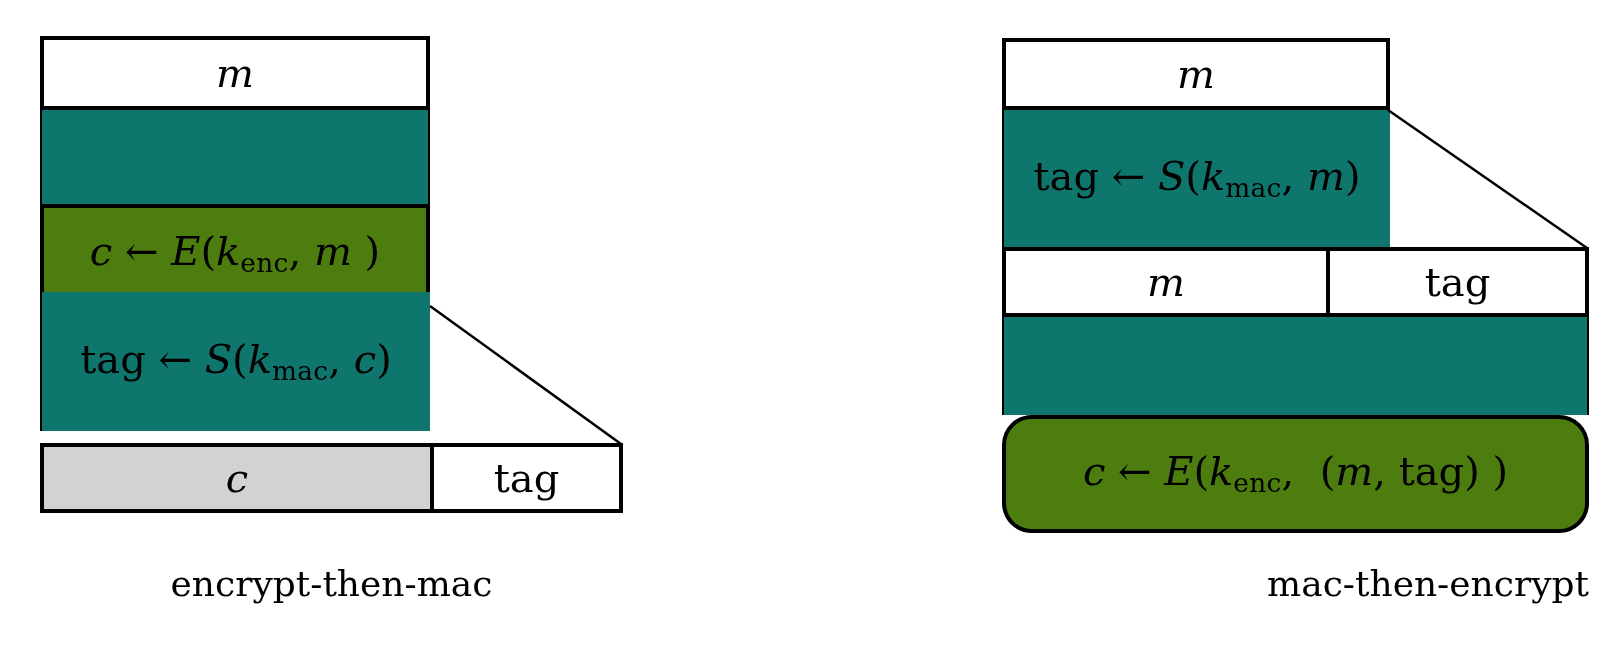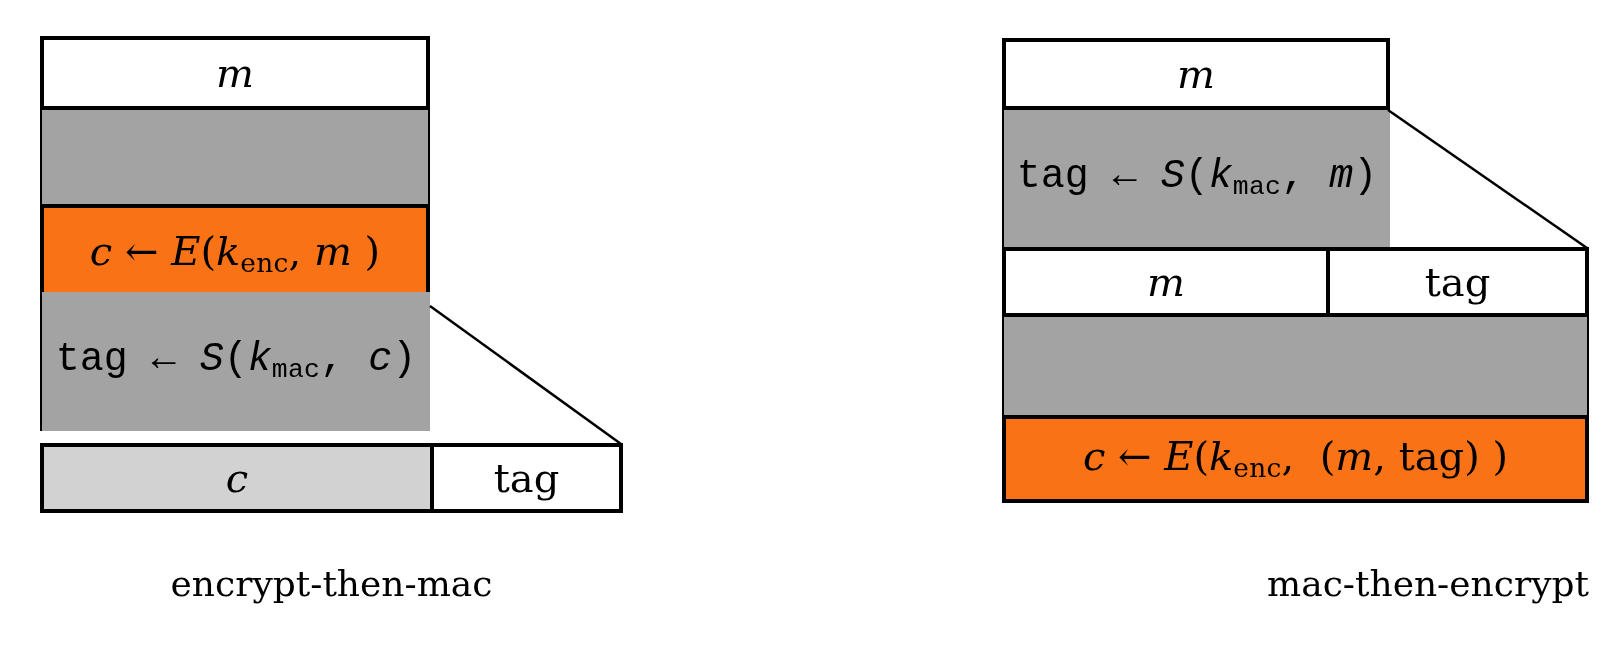--- a/index.html
+++ b/index.html
@@ -14,28 +14,27 @@
 
   .abs { position: absolute; }
 
   .box {
     border: 4px solid #000000;
     background: #ffffff;
     display: flex;
     align-items: center;
     justify-content: center;
   }
-  .box.gray { background: #f97316; }
+  .box.gray { background: #4d7c0f; }
 
   .region {
-    background: #a3a3a3;
+    background: #0f766e;
     display: flex;
     align-items: center;
     justify-content: center;
-    font-family: Liberation Mono, monospace;
   }
   .region.thin-lr { border-left: 2px solid #000; border-right: 2px solid #000; }
   .region.thin-l  { border-left: 2px solid #000; }
 
   .row {
     border: 4px solid #000000;
     display: flex;
     background: #ffffff;
   }
   .cell {
@@ -115,21 +114,21 @@
     <div class="cell" style="width:320px;">
       <span class="label it">m</span>
     </div>
     <div class="cell divider" style="flex:1;">
       <span class="label">tag</span>
     </div>
   </div>
 
   <div class="abs region thin-lr" style="left:1002px; top:317px; width:587px; height:98px;"></div>
 
-  <div class="abs box gray" style="left:1002px; top:415px; width:587px; height:88px;">
+  <div class="abs box gray" style="left:1002px; top:415px; width:587px; height:118px;border-radius:30px;">
     <span class="formula"><span class="it">c</span><span> ← </span><span class="it">E</span><span>(</span><span class="it">k</span><span class="sub">enc</span><span>,  (</span><span class="it">m</span><span>, tag) )</span></span>
   </div>
 
   <div class="abs caption" style="left:1002px; top:562px; width:587px;text-align:right;">mac-then-encrypt</div>
 
   <svg class="overlay" viewBox="0 0 1614 648" xmlns="http://www.w3.org/2000/svg">
     <line x1="430" y1="306" x2="621" y2="444" stroke="#000000" stroke-width="2.5"></line>
     <line x1="1388" y1="110" x2="1587" y2="248" stroke="#000000" stroke-width="2.5"></line>
   </svg>
 

